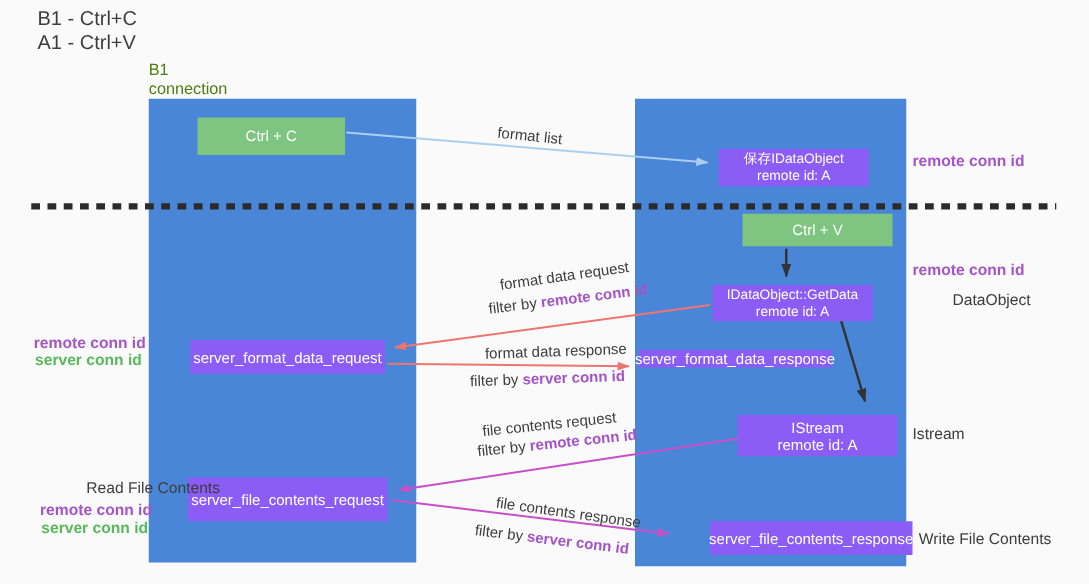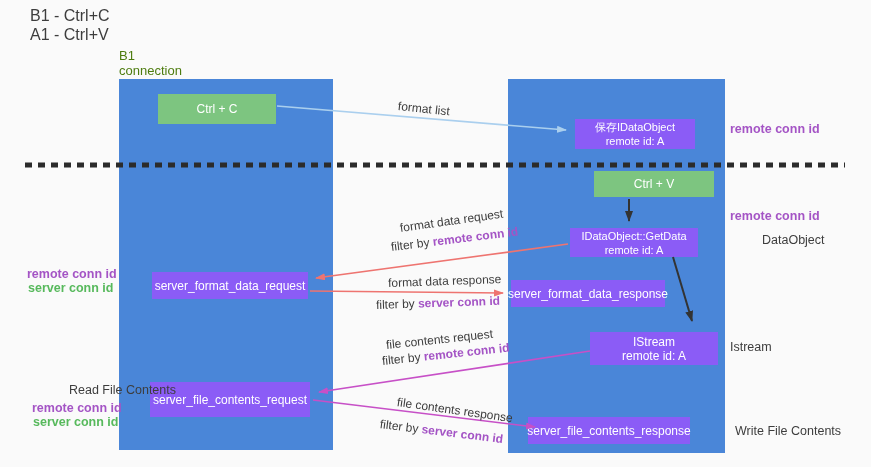--- a/index.html
+++ b/index.html
@@ -53,28 +53,28 @@
     <div>保存IDataObject</div>
     <div>remote id: A</div>
   </div>
   <div class="abs box green" style="left:575px;top:171px;width:120px;height:26px;margin-left:19px;">
     <div>Ctrl + V</div>
   </div>
   <div class="abs box orange small" style="left:570px;top:228px;width:128px;height:29px;">
     <div>IDataObject::GetData</div>
     <div>remote id: A</div>
   </div>
-  <div class="abs box orange" style="left:511px;top:280px;width:154px;height:27px;">
+  <div class="abs box orange" style="left:511px;top:280px;width:154px;height:14px;">
     <div>server_format_data_response</div>
   </div>
   <div class="abs box orange" style="left:590px;top:332px;width:128px;height:33px;">
     <div>IStream</div>
     <div>remote id: A</div>
   </div>
-  <div class="abs box orange" style="left:528px;top:417px;width:162px;height:27px;">
+  <div class="abs box orange" style="left:568px;top:417px;width:162px;height:27px;">
     <div>server_file_contents_response</div>
   </div>
 
   <svg class="arrows">
     <defs>
       <marker id="mblue" markerUnits="userSpaceOnUse" markerWidth="12" markerHeight="10" refX="9" refY="3.5" orient="auto">
           <path d="M0,0 L10,3.5 L0,7 Z" fill="#aacfee"></path>
         </marker>
       <marker id="mred" markerUnits="userSpaceOnUse" markerWidth="12" markerHeight="10" refX="9" refY="3.5" orient="auto">
           <path d="M0,0 L10,3.5 L0,7 Z" fill="#ee7470"></path>

